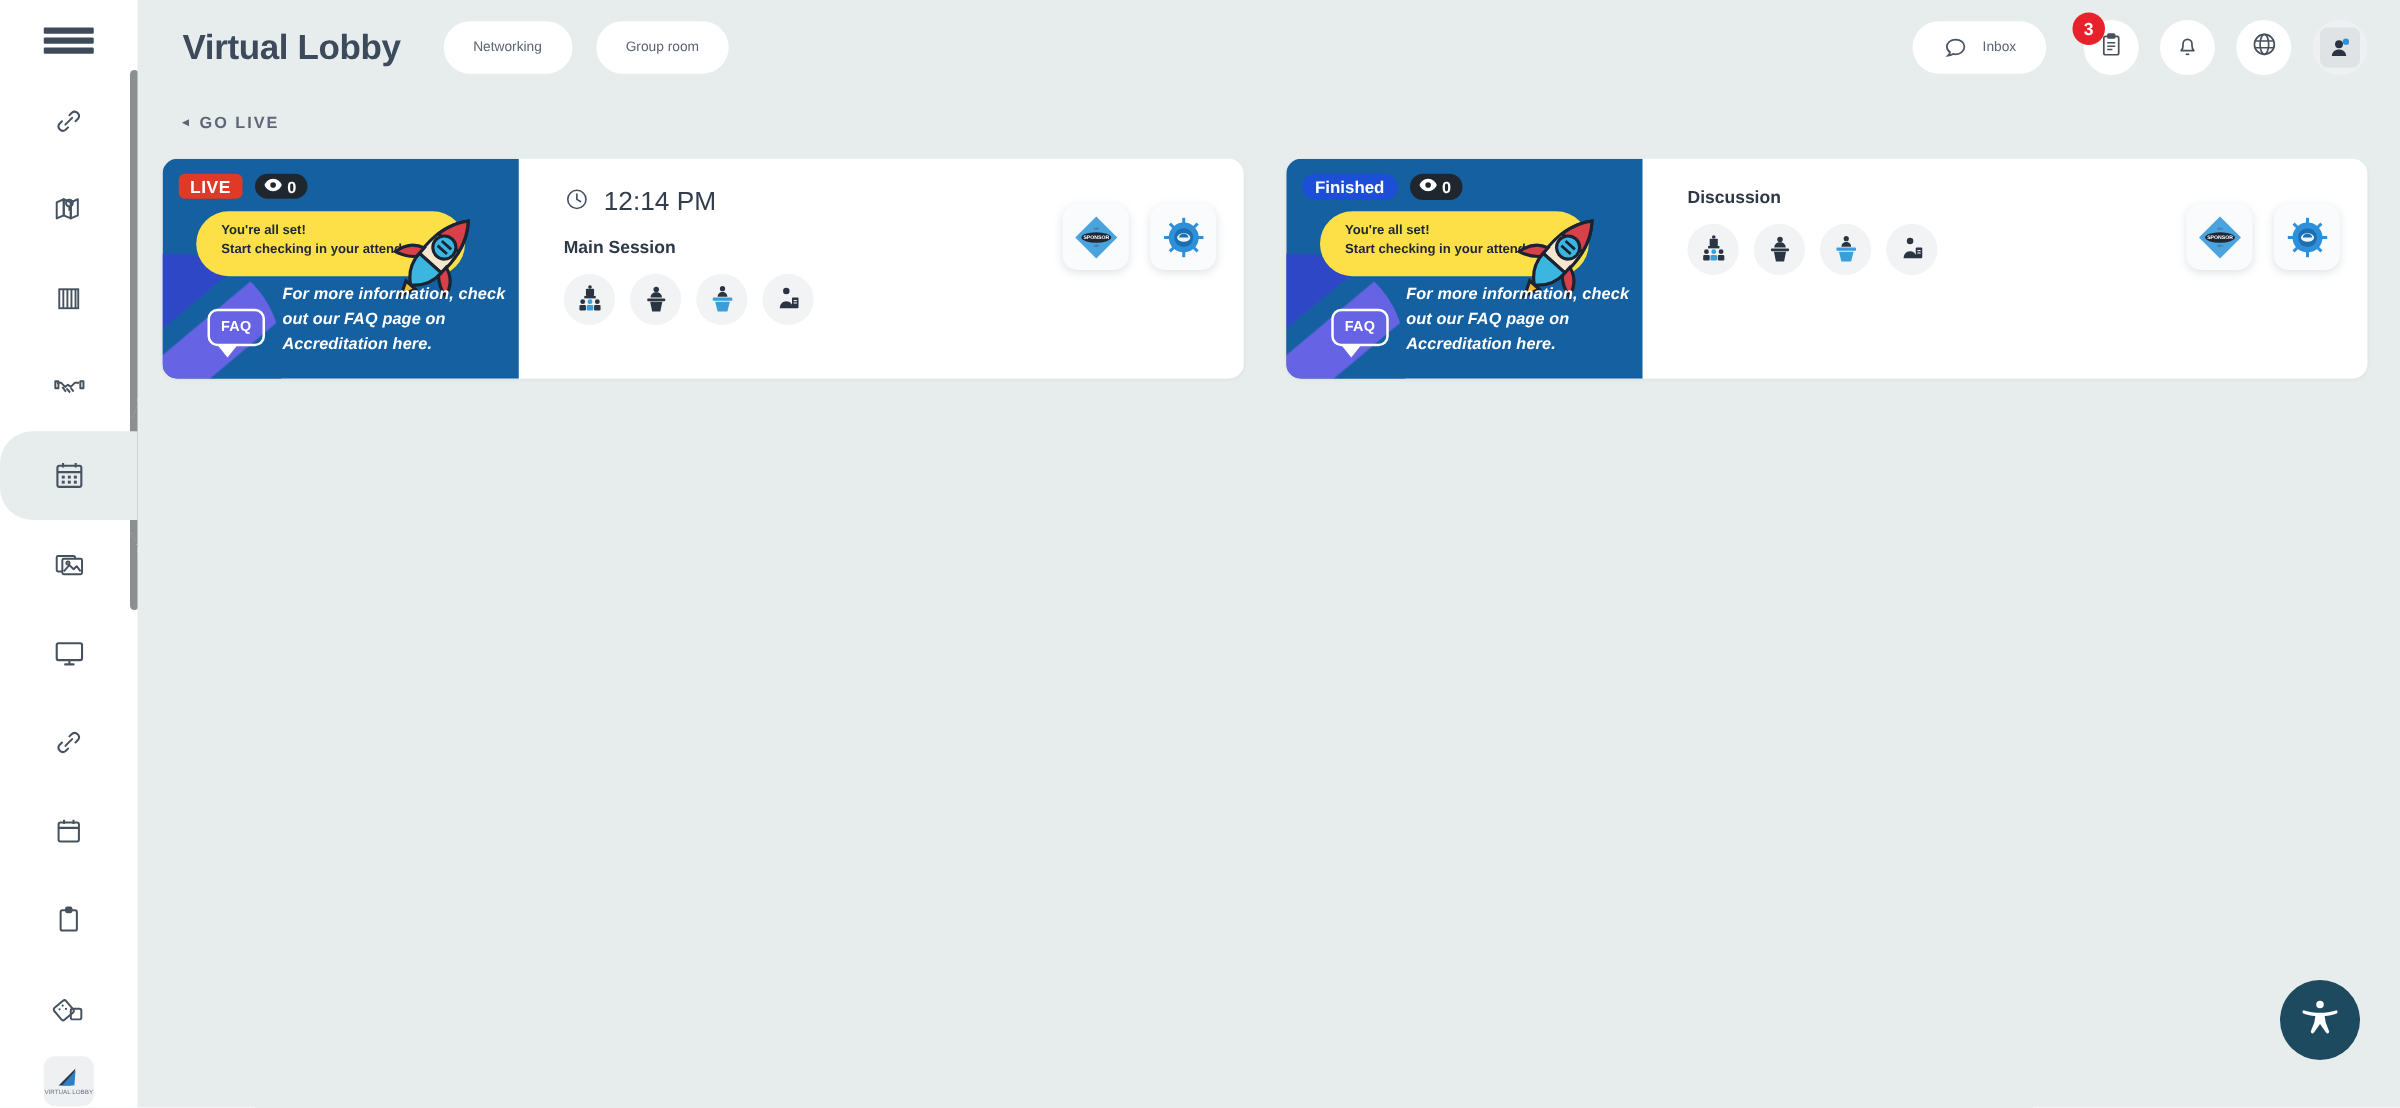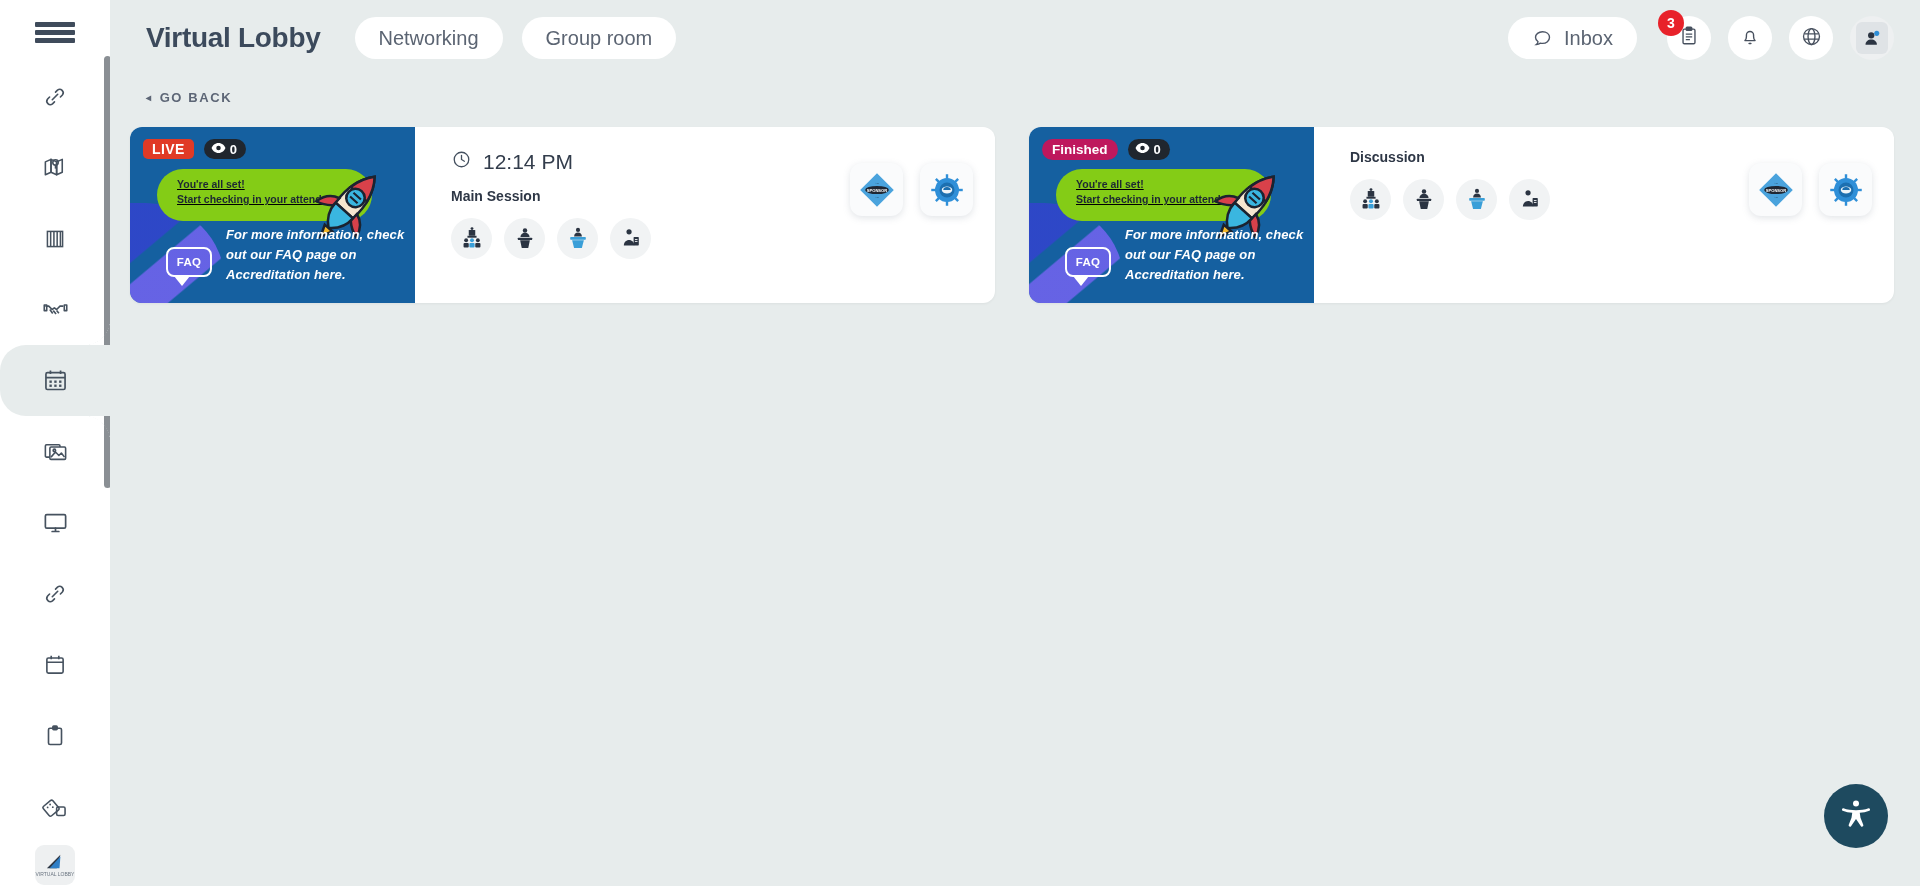--- a/index.html
+++ b/index.html
@@ -52,21 +52,21 @@
   }
 
   
   .main { flex: 1; height: 886px; background: #e7ecec; position: relative; overflow: hidden; }
 
   .topbar { height: 76px; display: flex; align-items: center; padding: 0 26px 0 36px; }
   .app-title { font-size: 28px; font-weight: bold; color: #3c4a5c; letter-spacing: -0.3px; }
   .pill {
     background: #ffffff; border-radius: 22px; height: 42px; padding: 0 24px;
     display: flex; align-items: center; justify-content: center;
-    font-size: 20px; color: #5b6472; cursor: pointer; white-space: nowrap;
+    font-size: 11px; color: #5b6472; cursor: pointer; white-space: nowrap;
   }
   .pill.ml { margin-left: 34px; }
   .pill.ml2 { margin-left: 19px; }
   .topbar-spacer { flex: 1; }
   .pill-icon { margin-right: 11px; display:flex; align-items:center; color:#4d5666; }
 
   .round-btn {
     width: 44px; height: 44px; border-radius: 50%; background:#ffffff;
     display:flex; align-items:center; justify-content:center; margin-left: 17px;
     color:#47505e; cursor:pointer; position: relative;
@@ -128,32 +128,31 @@
     border-radius: 0 80px 0 0;
     background: linear-gradient(140deg,#2f46c9 0%, #2f46c9 38%, #1560a0 39%, #1560a0 48%, #6a63e8 49%, #6a63e8 72%, #1560a0 73%);
     opacity:0.95;
   }
   .chip-row { position:absolute; top: 12px; left: 13px; display:flex; gap:10px; z-index:3; }
   .chip-live {
     background:#e03a26; color:#fff; font-size:14px; font-weight:bold;
     padding: 2px 9px; border-radius:5px; letter-spacing:0.4px;
   }
   .chip-fin {
-    background:#be185d; color:#fff; font-size:13.5px; font-weight:bold;
+    background:#1d4ed8; color:#fff; font-size:13.5px; font-weight:bold;
     padding: 3px 10px; border-radius:13px;
   }
   .chip-views {
     background:#20262e; color:#fff; font-size:13px; font-weight:bold;
     padding: 2px 9px 2px 7px; border-radius:13px; display:flex; align-items:center; gap:4px;
   }
   .bubble {
     position:absolute; left: 27px; top: 42px; width: 215px; height: 52px;
-    background:#84cc16; border-radius: 26px; z-index:2;
+    background:#fde047; border-radius: 26px; z-index:2;
     padding: 8px 0 0 20px;
-    text-decoration: underline;
   }
   .bubble div { font-size: 10.5px; color:#1d2733; line-height: 1.45; font-weight:600; }
   .rocket { position:absolute; right: 22px; top: 34px; width: 84px; height: 84px; z-index:3; }
   .faq-badge {
     position:absolute; left: 36px; bottom: 18px; z-index:3;
     width: 57px; height: 38px;
   }
   .faq-badge .bx {
     width:46px; height:30px; border:2.4px solid #fff; border-radius:8px;
     display:flex; align-items:center; justify-content:center;
@@ -403,21 +402,21 @@
             <path d="M3.8 20c0-4 3.2-6.6 7.2-6.6s7.2 2.6 7.2 6.6z" fill="#2b3442"></path>
             <circle cx="18" cy="5.5" r="3.2" fill="#2f8fd8"></circle>
           </svg>
         </div>
       </div>
     </div>
 
     <div class="pagehead">
       <div class="goback">
         <span class="caret">◂</span>
-        <span>GO BACK</span>
+        <span>GO LIVE</span>
       </div>
 
     </div>
 
     <div class="cards">
 
       <div class="card">
         <div class="thumb">
           <div class="thumb-wave"></div>
           <div class="chip-row">

